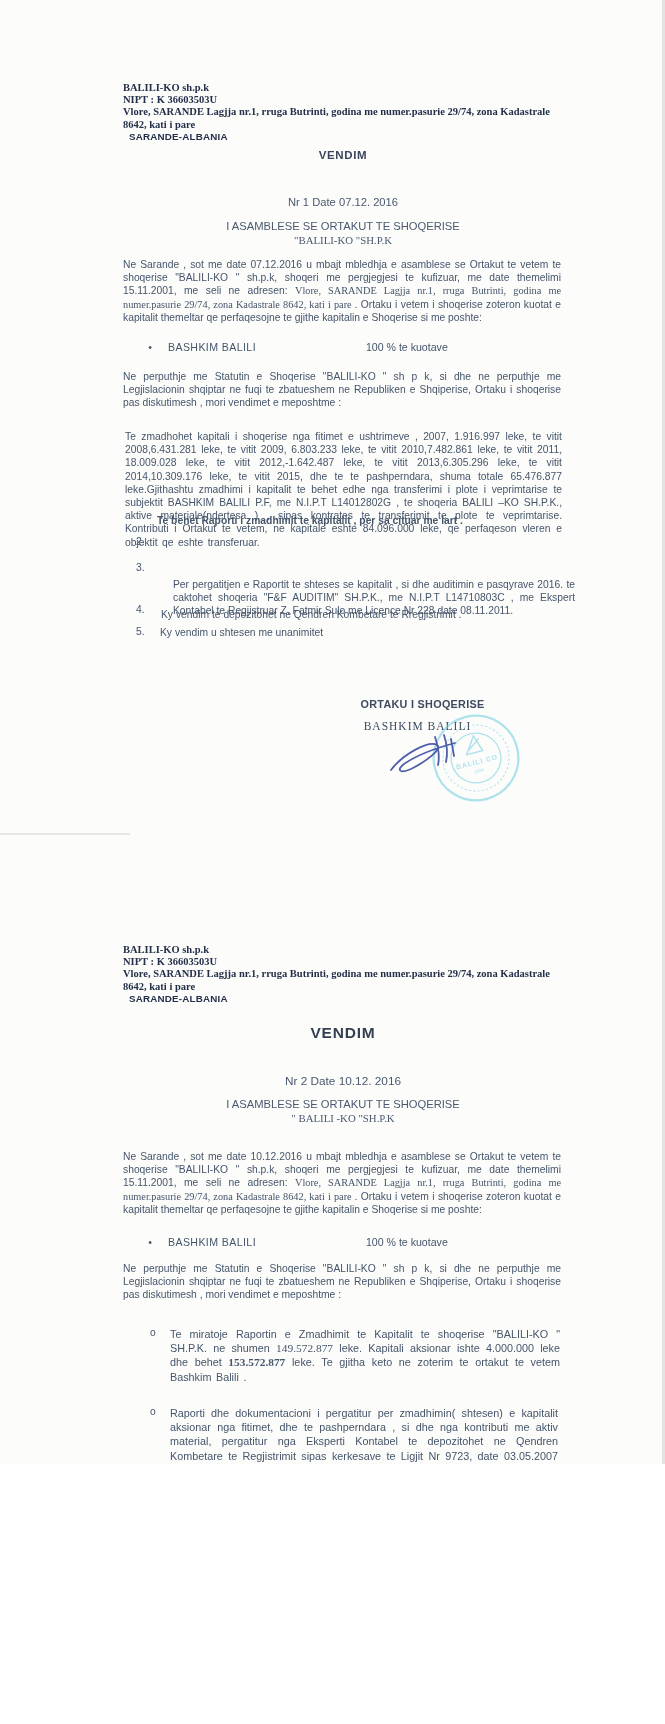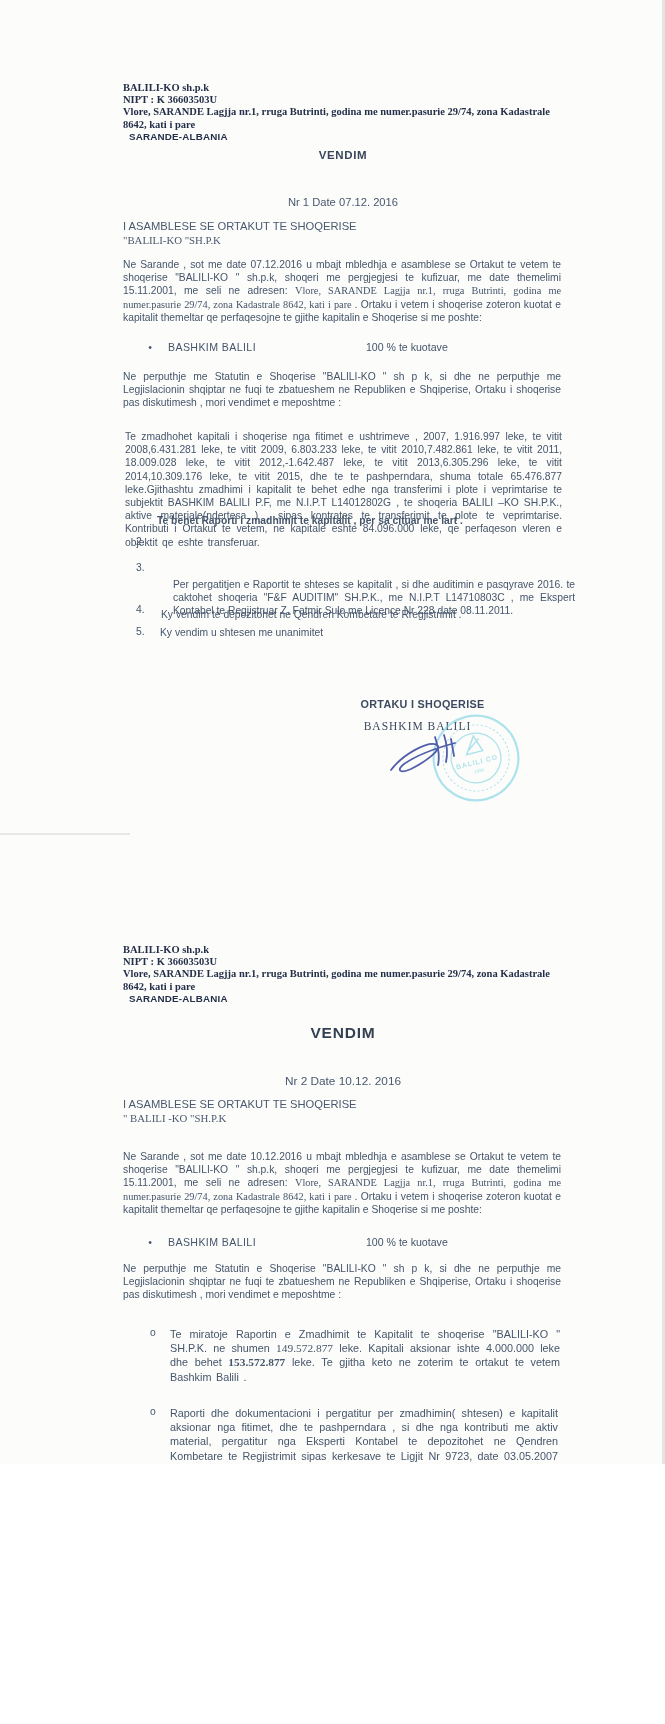--- a/index.html
+++ b/index.html
@@ -16,21 +16,21 @@
     font-weight:bold; font-size:10.5px; line-height:12.2px;
     color:#24304a;
   }
   .letterhead .country {
     font-family:"Liberation Sans", sans-serif; font-size:9.8px; letter-spacing:.2px;margin-left:6px;
   }
   
   .doc-title { font-weight:bold; text-align:center; color:#39455c; letter-spacing:.6px; font-size:11.5px; }
   .doc-title.big { font-size:15.5px; letter-spacing:.8px; color:#333f52; }
   .nr-line { text-align:center; font-size:11.2px; color:#49596f; }
-  .assembly { text-align:left; font-size:11.2px; line-height:13.5px; color:#49596f; }
+  .assembly { text-align:center; font-size:11.2px; line-height:13.5px; color:#49596f; }
   .assembly .l2 { font-family:"Liberation Serif", serif; font-size:10.8px; }
   
   .body-text { font-size:10.3px; line-height:13.2px; text-align:justify; }
   .serif { font-family:"Liberation Serif", serif; }
   .owner-row { font-size:10.6px; }
   .owner-row .bullet { display:inline-block; width:30px; text-align:center; }
   .owner-row .name { display:inline-block; width:140px; letter-spacing:.4px; }
   .marker { position:absolute; font-size:10.3px; }
   .item-text { position:absolute; font-size:10.3px; line-height:13.2px; text-align:justify; }
   .spread { word-spacing:1.6px; }

